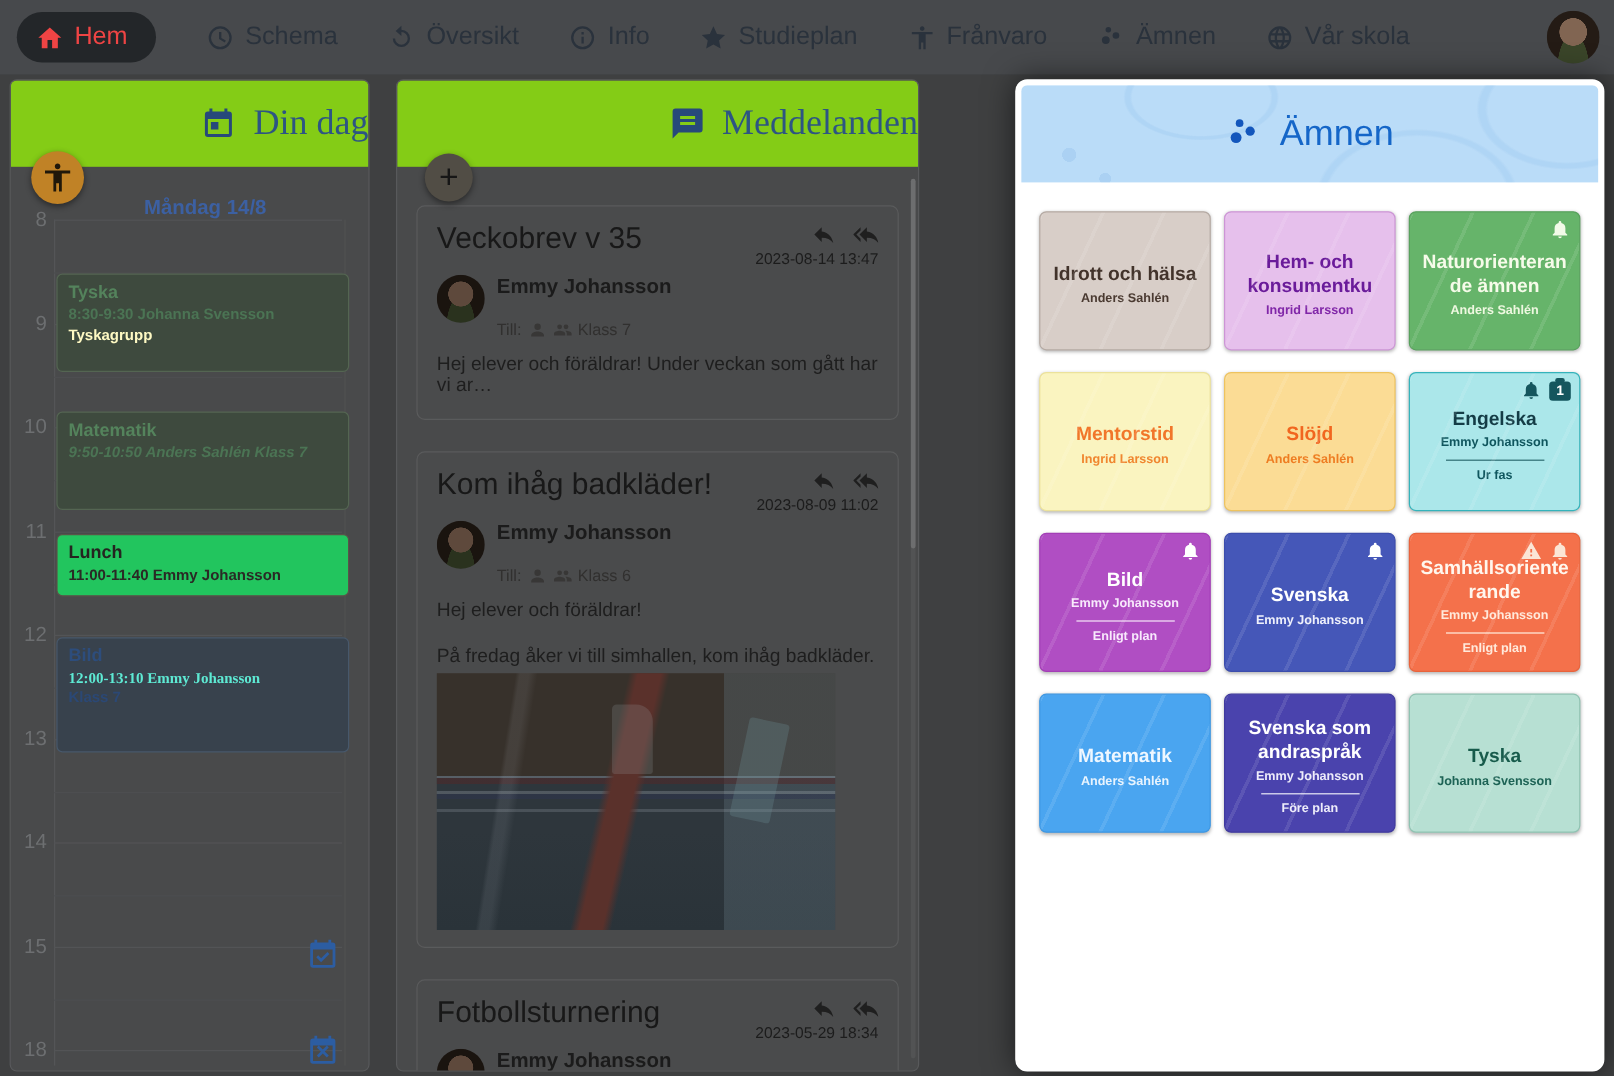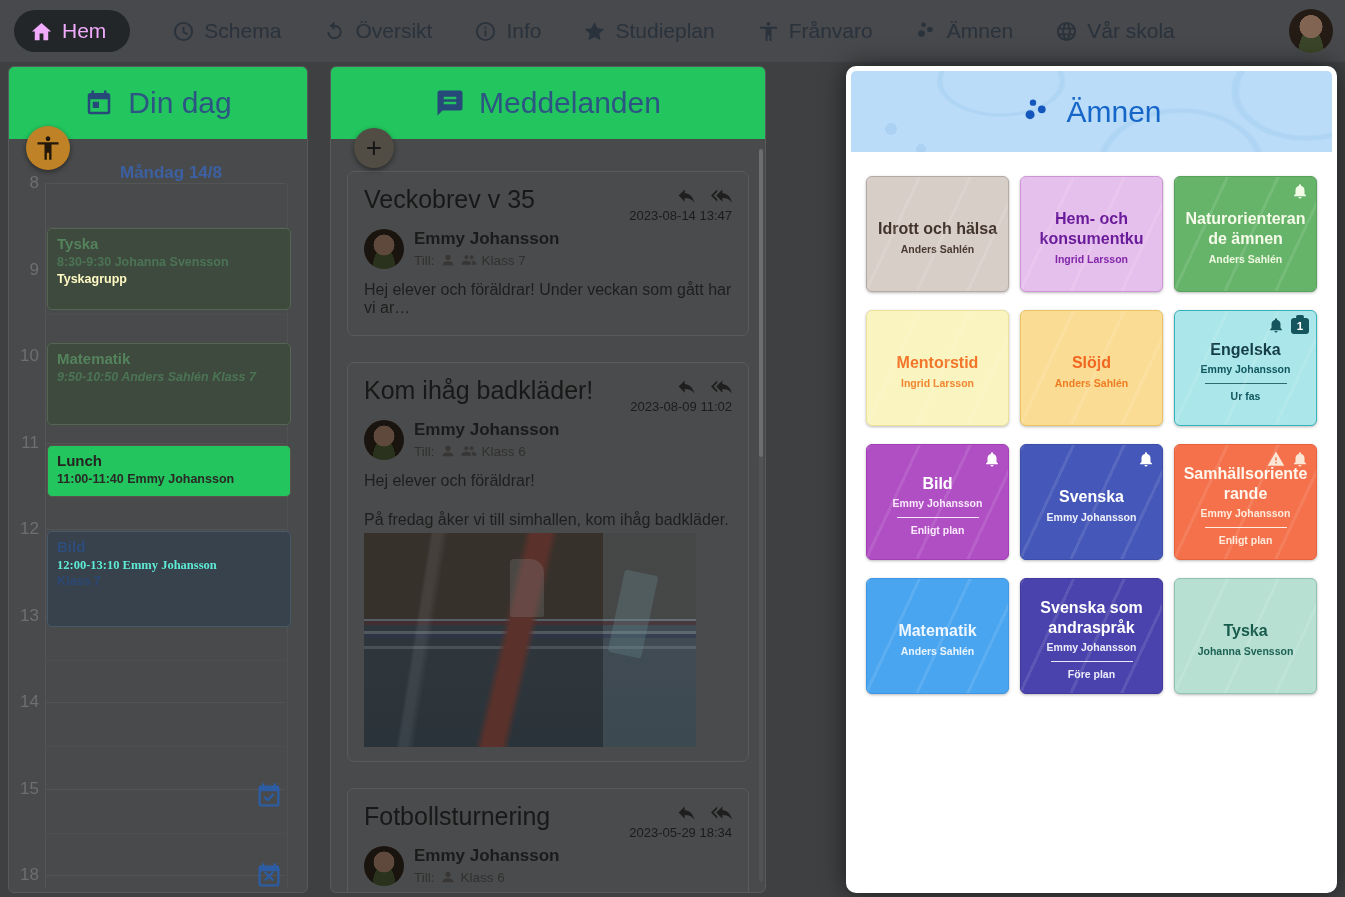--- a/index.html
+++ b/index.html
@@ -15,38 +15,38 @@
     position:absolute; left:0; top:0; width:1345px; height:62px;
     background:#47494c; display:flex; align-items:center; gap:42px;
     padding:0 14px; z-index:5;
   }
   .nav-item {
     display:flex; align-items:center; gap:9px; color:#2a323c;
     font-size:21px; cursor:pointer; white-space:nowrap;
   }
   .nav-item .nav-ico svg { width:23px; height:23px; fill:currentColor; }
   .nav-item.active {
-    background:#232629; color:#f0abfc; border-radius:24px; padding:9px 24px 9px 16px;
+    background:#232629; color:#ef4444; border-radius:24px; padding:9px 24px 9px 16px;
   }
   .avatar {
     border-radius:50%;
     background:
       radial-gradient(circle at 50% 40%, #d0a385 0 33%, rgba(0,0,0,0) 34%),
       radial-gradient(ellipse at 50% 112%, #5d7042 0 42%, rgba(0,0,0,0) 43%),
       #3a2c22;
   }
   .nav-avatar { margin-left:auto; width:44px; height:44px; filter:brightness(.62); cursor:pointer; }
 
   
   .panel {
     position:absolute; top:66px; height:827px; background:#494a4b;
     border:1px solid #58595b; border-radius:6px; overflow:hidden;
   }
   .panel-header {
-    height:72px; background:#22c55e; display:flex; align-items:center; justify-content:center; gap:14px;
+    height:72px; background:#84cc16; display:flex; align-items:center; justify-content:flex-end; gap:14px;font-family:Liberation Serif, serif;
   }
   .panel-header .hdr-ico svg { width:30px; height:30px; fill:#27497a; }
   .panel-header h2 { font-size:30px; font-weight:400; color:#2d5583; }
 
   
   #din-dag { left:8px; width:300px; }
   .sched { position:absolute; left:0; top:72px; right:0; bottom:0; }
   .day-label { position:absolute; top:24px; left:36px; right:10px; text-align:center;
     color:#3c60a2; font-size:17px; font-weight:700; }
   .hour-row { position:absolute; left:36px; right:22px; height:86px; border-top:1px solid #535456; }
@@ -84,21 +84,21 @@
   .msg-top { display:flex; justify-content:space-between; align-items:flex-start; }
   .msg-title { font-size:25px; font-weight:400; color:#181818; }
   .msg-meta { text-align:right; }
   .reply-icons { display:flex; gap:14px; justify-content:flex-end; margin-bottom:2px; }
   .reply-icons span { cursor:pointer; }
   .reply-icons svg { width:21px; height:21px; fill:#1f1f1f; }
   .msg-ts { font-size:13px; color:#1c1c1c; }
   .byline { display:flex; gap:10px; margin-top:6px; margin-bottom:12px; }
   .msg-avatar { width:40px; height:40px; filter:brightness(.45); flex:0 0 40px; }
   .msg-author { font-size:17px; font-weight:700; color:#1b1b1b; }
-  .till-row { display:flex; align-items:center; gap:5px; margin-top:3px;
+  .till-row { display:flex; gap:5px; margin-top:18px;
     font-size:13.5px; color:#31302f; }
   .till-row svg { width:16px; height:16px; fill:#383736; }
   .msg-body p { font-size:16px; color:#1e1e1e; margin-bottom:21px; }
   .msg-body p:last-child { margin-bottom:4px; }
   .pool-img {
     width:332px; height:214px; margin-top:2px; position:relative; overflow:hidden;
     background:
       linear-gradient(103deg, transparent 42%, #5a312b 44% 49%, transparent 51%),
       linear-gradient(99deg,  transparent 18%, rgba(190,195,205,.10) 19% 21%, transparent 23%),
       linear-gradient(180deg, transparent 0 40%, rgba(170,178,188,.33) 40% 41%, rgba(80,40,40,.55) 41% 43%, transparent 43% 46%, rgba(170,178,188,.28) 46% 47%, rgba(45,52,78,.5) 47% 49%, transparent 49% 53%, rgba(170,178,188,.22) 53% 54%, transparent 54%),

